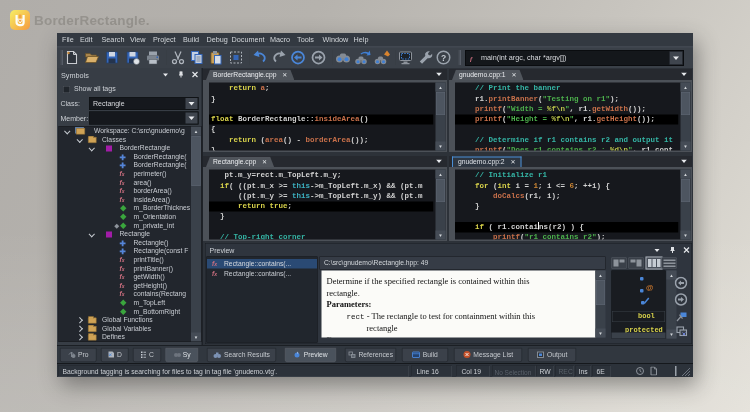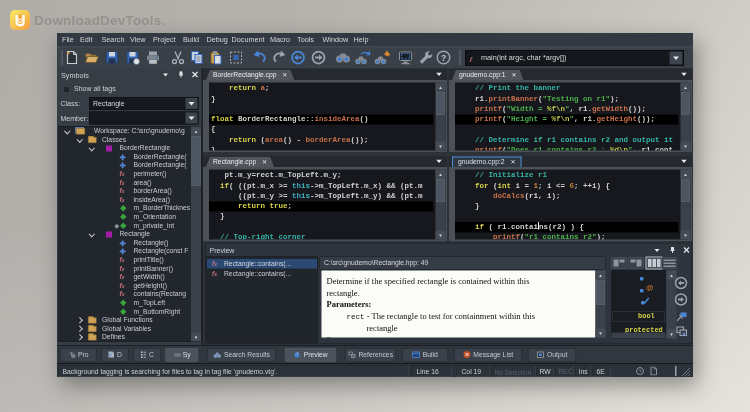--- a/index.html
+++ b/index.html
@@ -58,21 +58,21 @@
 .code pre{font-family:"Liberation Mono",monospace;font-weight:bold;font-size:15px;line-height:20.6px;color:#d2d2d2;padding-left:4px;white-space:pre}
 pre.hl{background:#000}
 .kw{color:#d9d34b}.fn{color:#c8704a}.st{color:#4cb04c}.cm{color:#35b5a5}.kb{color:#3cb0c0}.nm{color:#cc8533}.fm{color:#b9c24a}
 .caret{display:inline-block;width:2px;height:15px;background:#fff;vertical-align:-2px}
 </style></head><body>
 <div id="logo"><svg width="20" height="20" viewBox="0 0 20 20">
       <path d="M6.6 5 v7.5 a2.6 2.6 0 0 0 2.6 2.6 h1.8 a2.6 2.6 0 0 0 2.6 -2.6 v-7.5" fill="none" stroke="#fdfdf8" stroke-width="2.2"></path>
       <path d="M10.1 4.5 v4.5" stroke="#f2a244" stroke-width="2.4"></path>
       <path d="M7.3 9.2 h5.6 l-2.8 3.8z" fill="#f2a244" stroke="#fdfdf8" stroke-width="1"></path>
     </svg></div>
-<div id="logotx">DownloadDevTools.</div>
+<div id="logotx">BorderRectangle.</div>
 <div id="winwrap">
     <div id="win">
 <div id="menubar">
 <span style="left:10px">File</span>
         <span style="left:46px">Edit</span>
         <span style="left:89px">Search</span>
         <span style="left:146px">View</span>
         <span style="left:192px">Project</span>
         <span style="left:252px">Build</span>
         <span style="left:299px">Debug</span>

